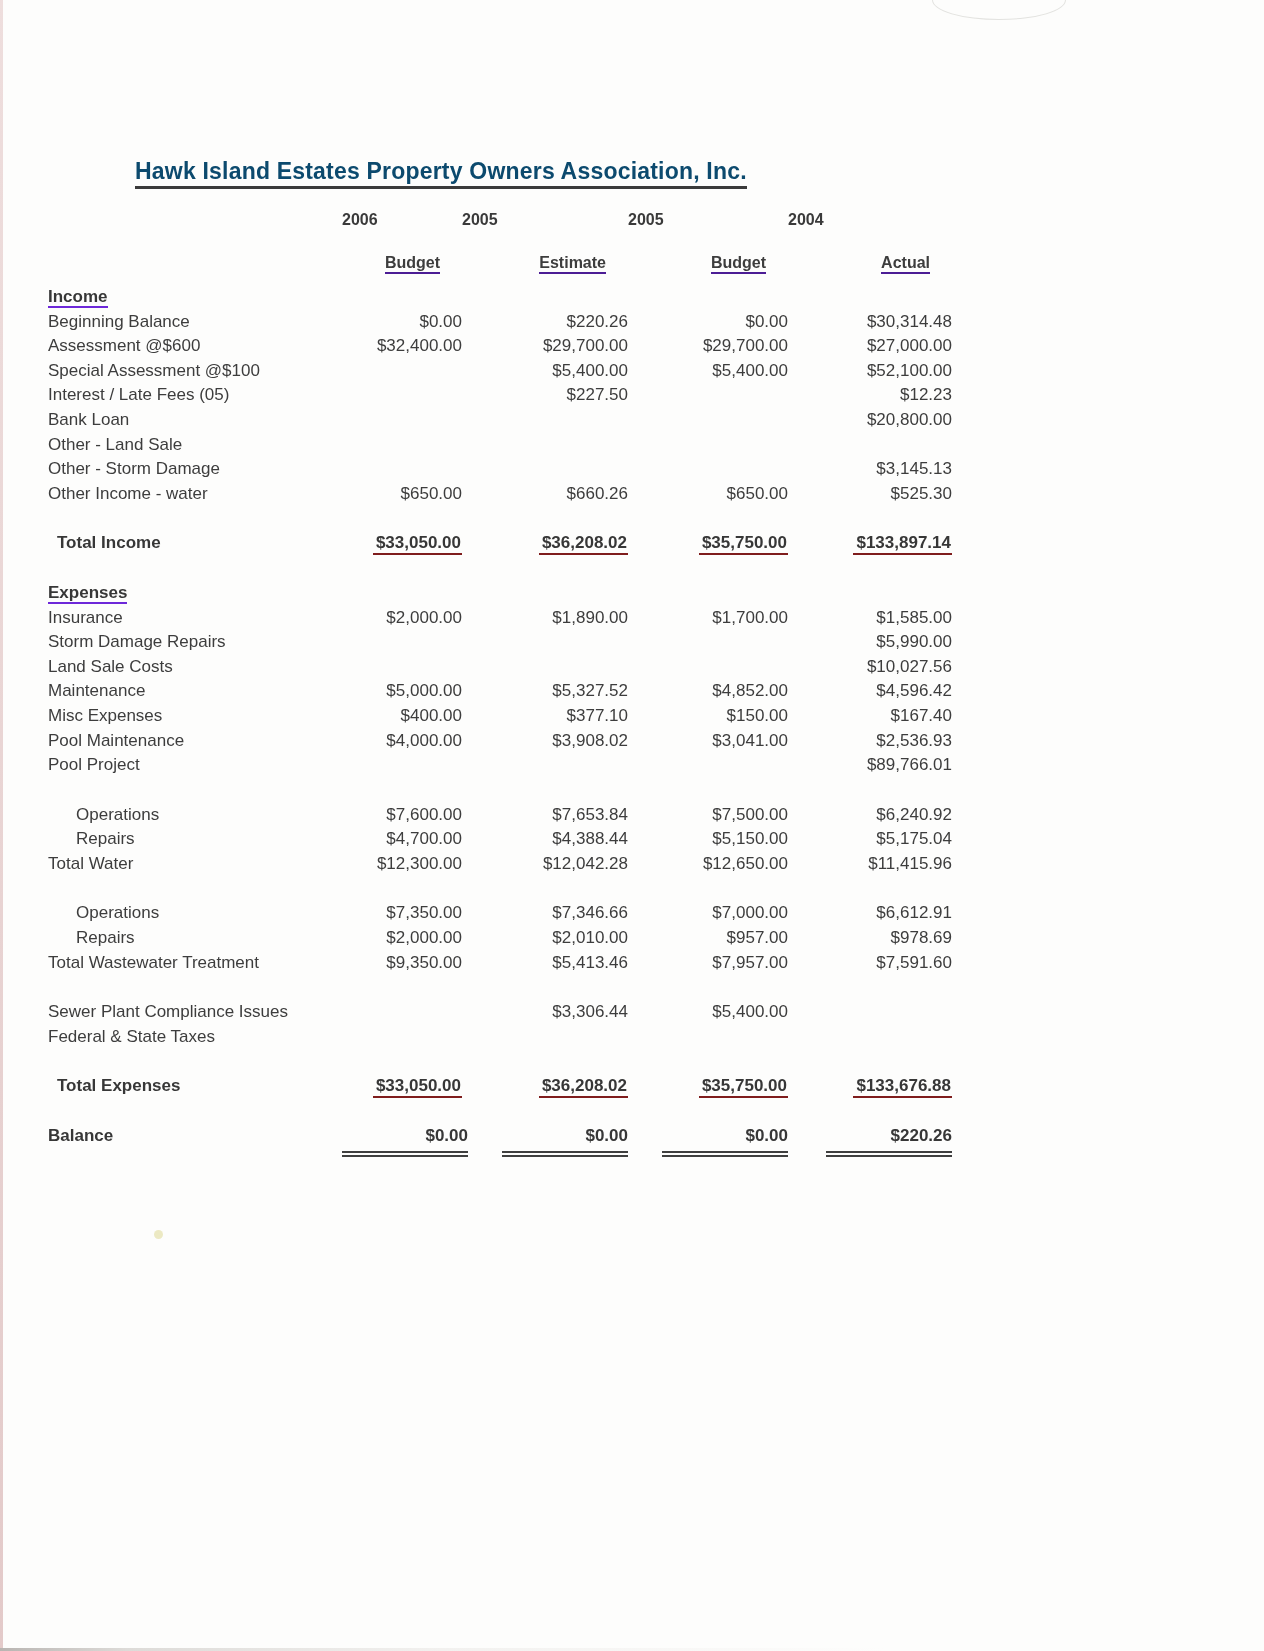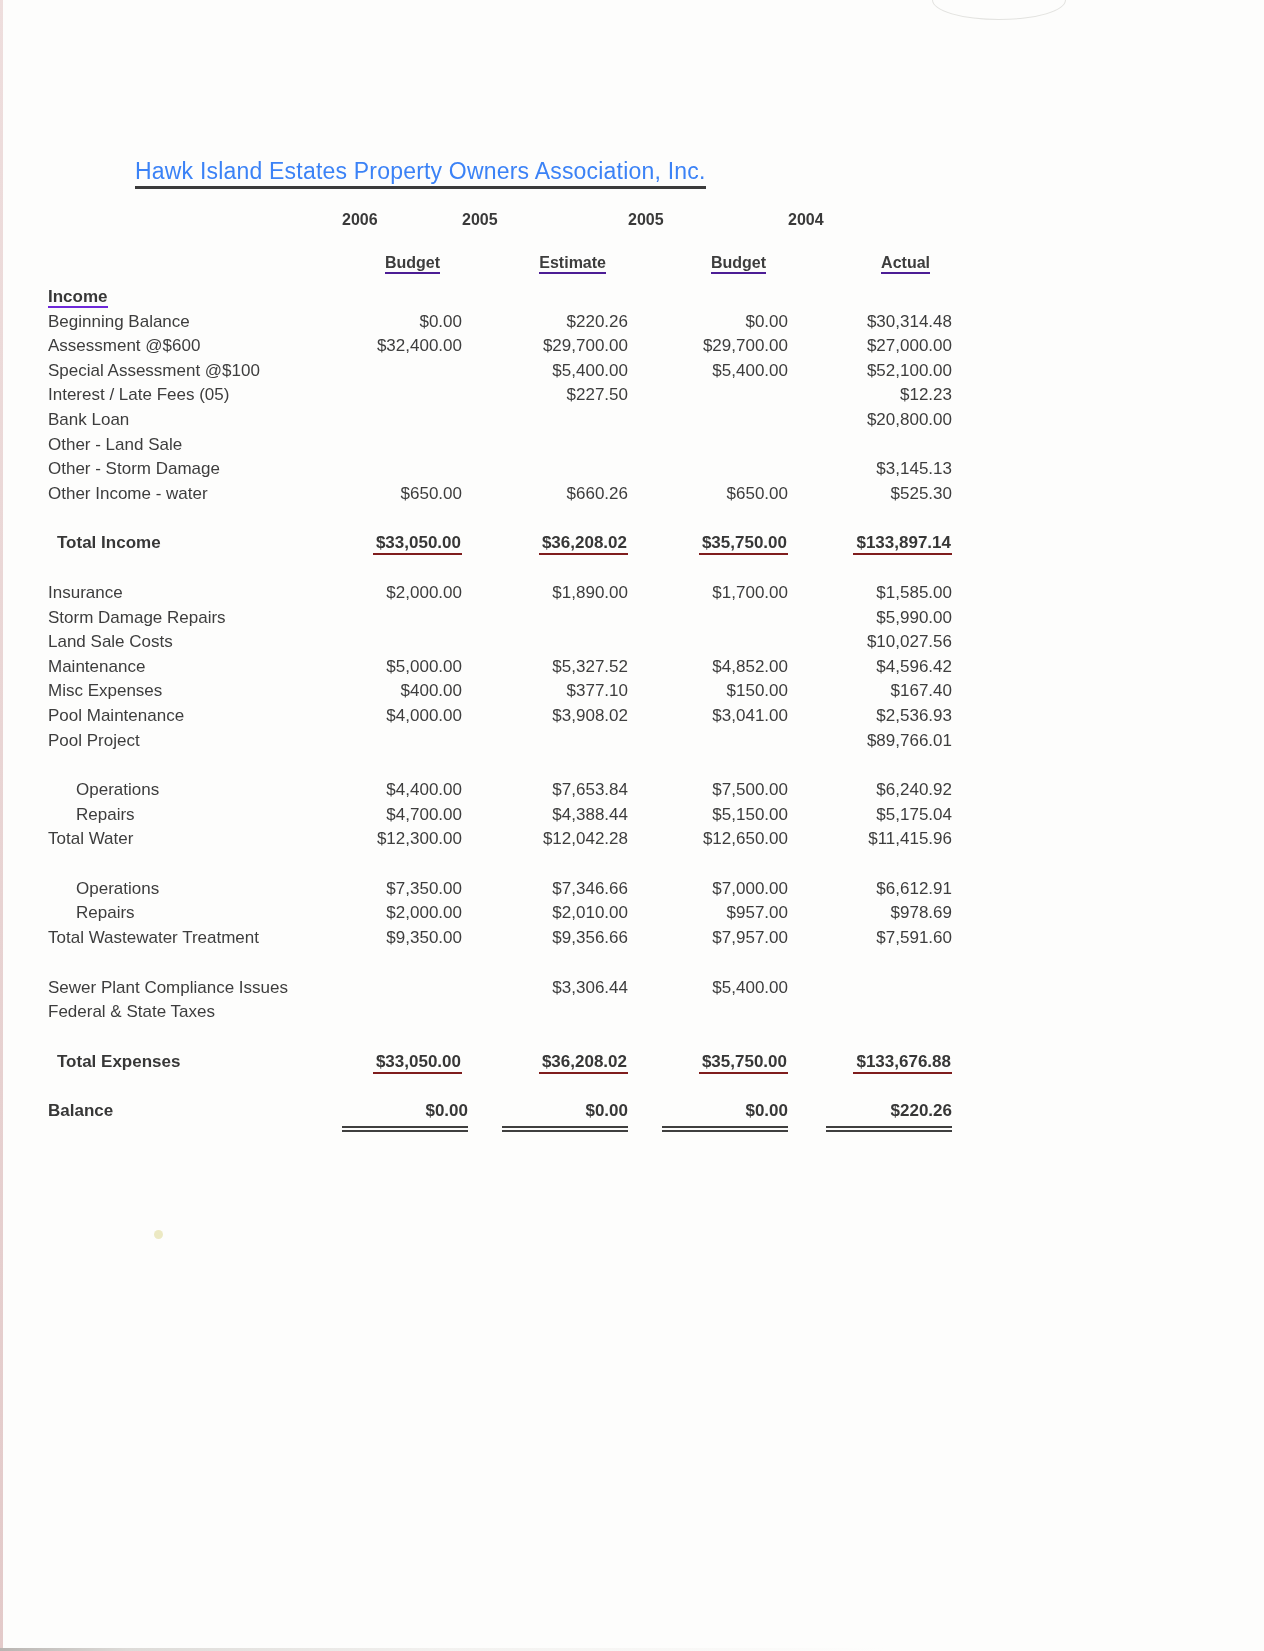--- a/index.html
+++ b/index.html
@@ -25,22 +25,22 @@
     position:absolute;left:932px;top:-20px;width:132px;height:38px;
     border:1px solid #e3e3e0;border-radius:50%;
     background:transparent;
   }
   .dot{
     position:absolute;left:154px;top:1230px;width:9px;height:9px;border-radius:50%;
     background:#e9e5b9;opacity:.85;
   }
   .doc{position:absolute;left:48px;top:158px;width:914px;}
   .title{
-    font-size:23px;font-weight:normal;margin-left:87px;white-space:nowrap;
-    letter-spacing:.2px;color:#3b82f6;
+    font-size:23px;font-weight:bold;margin-left:87px;white-space:nowrap;
+    letter-spacing:.2px;color:#0c4a6e;
   }
   .title .u{border-bottom:3px solid #3b3b3b;padding-bottom:2px;}
   .grid{display:grid;grid-template-columns:294px 120px 166px 160px 164px;}
   .colhead{margin-top:22px;}
   .colhead .cell{text-align:left;font-weight:bold;line-height:25px;color:#3a3a3a;}
   .colhead .yr-pad{display:inline-block;padding-right:22px;}
   .colhead .lbl{border-bottom:2px solid #4c1d95;padding-bottom:1px;}
   .table{margin-top:13px;}
   .row{display:grid;grid-template-columns:294px 120px 166px 160px 164px;
        min-height:24.6px;line-height:24.6px;font-size:17px;}
@@ -153,20 +153,27 @@
         </div>
         <div class="row spacer"></div>
         <div class="row total">
           <div class="cell label"><span>Total Income</span></div>
           <div class="cell num"><span>$33,050.00</span></div>
           <div class="cell num"><span>$36,208.02</span></div>
           <div class="cell num"><span>$35,750.00</span></div>
           <div class="cell num"><span>$133,897.14</span></div>
         </div>
         <div class="row spacer"></div>
+        <div class="row section">
+          <div class="cell label"><span>Expenses</span></div>
+          <div class="cell num"></div>
+          <div class="cell num"></div>
+          <div class="cell num"></div>
+          <div class="cell num"></div>
+        </div>
         <div class="row item">
           <div class="cell label"><span>Insurance</span></div>
           <div class="cell num"><span>$2,000.00</span></div>
           <div class="cell num"><span>$1,890.00</span></div>
           <div class="cell num"><span>$1,700.00</span></div>
           <div class="cell num"><span>$1,585.00</span></div>
         </div>
         <div class="row item">
           <div class="cell label"><span>Storm Damage Repairs</span></div>
           <div class="cell num"></div>
@@ -205,21 +212,21 @@
         <div class="row item">
           <div class="cell label"><span>Pool Project</span></div>
           <div class="cell num"></div>
           <div class="cell num"></div>
           <div class="cell num"></div>
           <div class="cell num"><span>$89,766.01</span></div>
         </div>
         <div class="row spacer"></div>
         <div class="row subitem">
           <div class="cell label"><span>Operations</span></div>
-          <div class="cell num"><span>$4,400.00</span></div>
+          <div class="cell num"><span>$7,600.00</span></div>
           <div class="cell num"><span>$7,653.84</span></div>
           <div class="cell num"><span>$7,500.00</span></div>
           <div class="cell num"><span>$6,240.92</span></div>
         </div>
         <div class="row subitem">
           <div class="cell label"><span>Repairs</span></div>
           <div class="cell num"><span>$4,700.00</span></div>
           <div class="cell num"><span>$4,388.44</span></div>
           <div class="cell num"><span>$5,150.00</span></div>
           <div class="cell num"><span>$5,175.04</span></div>
@@ -242,21 +249,21 @@
         <div class="row subitem">
           <div class="cell label"><span>Repairs</span></div>
           <div class="cell num"><span>$2,000.00</span></div>
           <div class="cell num"><span>$2,010.00</span></div>
           <div class="cell num"><span>$957.00</span></div>
           <div class="cell num"><span>$978.69</span></div>
         </div>
         <div class="row item">
           <div class="cell label"><span>Total Wastewater Treatment</span></div>
           <div class="cell num"><span>$9,350.00</span></div>
-          <div class="cell num"><span>$9,356.66</span></div>
+          <div class="cell num"><span>$5,413.46</span></div>
           <div class="cell num"><span>$7,957.00</span></div>
           <div class="cell num"><span>$7,591.60</span></div>
         </div>
         <div class="row spacer"></div>
         <div class="row item">
           <div class="cell label"><span>Sewer Plant Compliance Issues</span></div>
           <div class="cell num"></div>
           <div class="cell num"><span>$3,306.44</span></div>
           <div class="cell num"><span>$5,400.00</span></div>
           <div class="cell num"></div>

